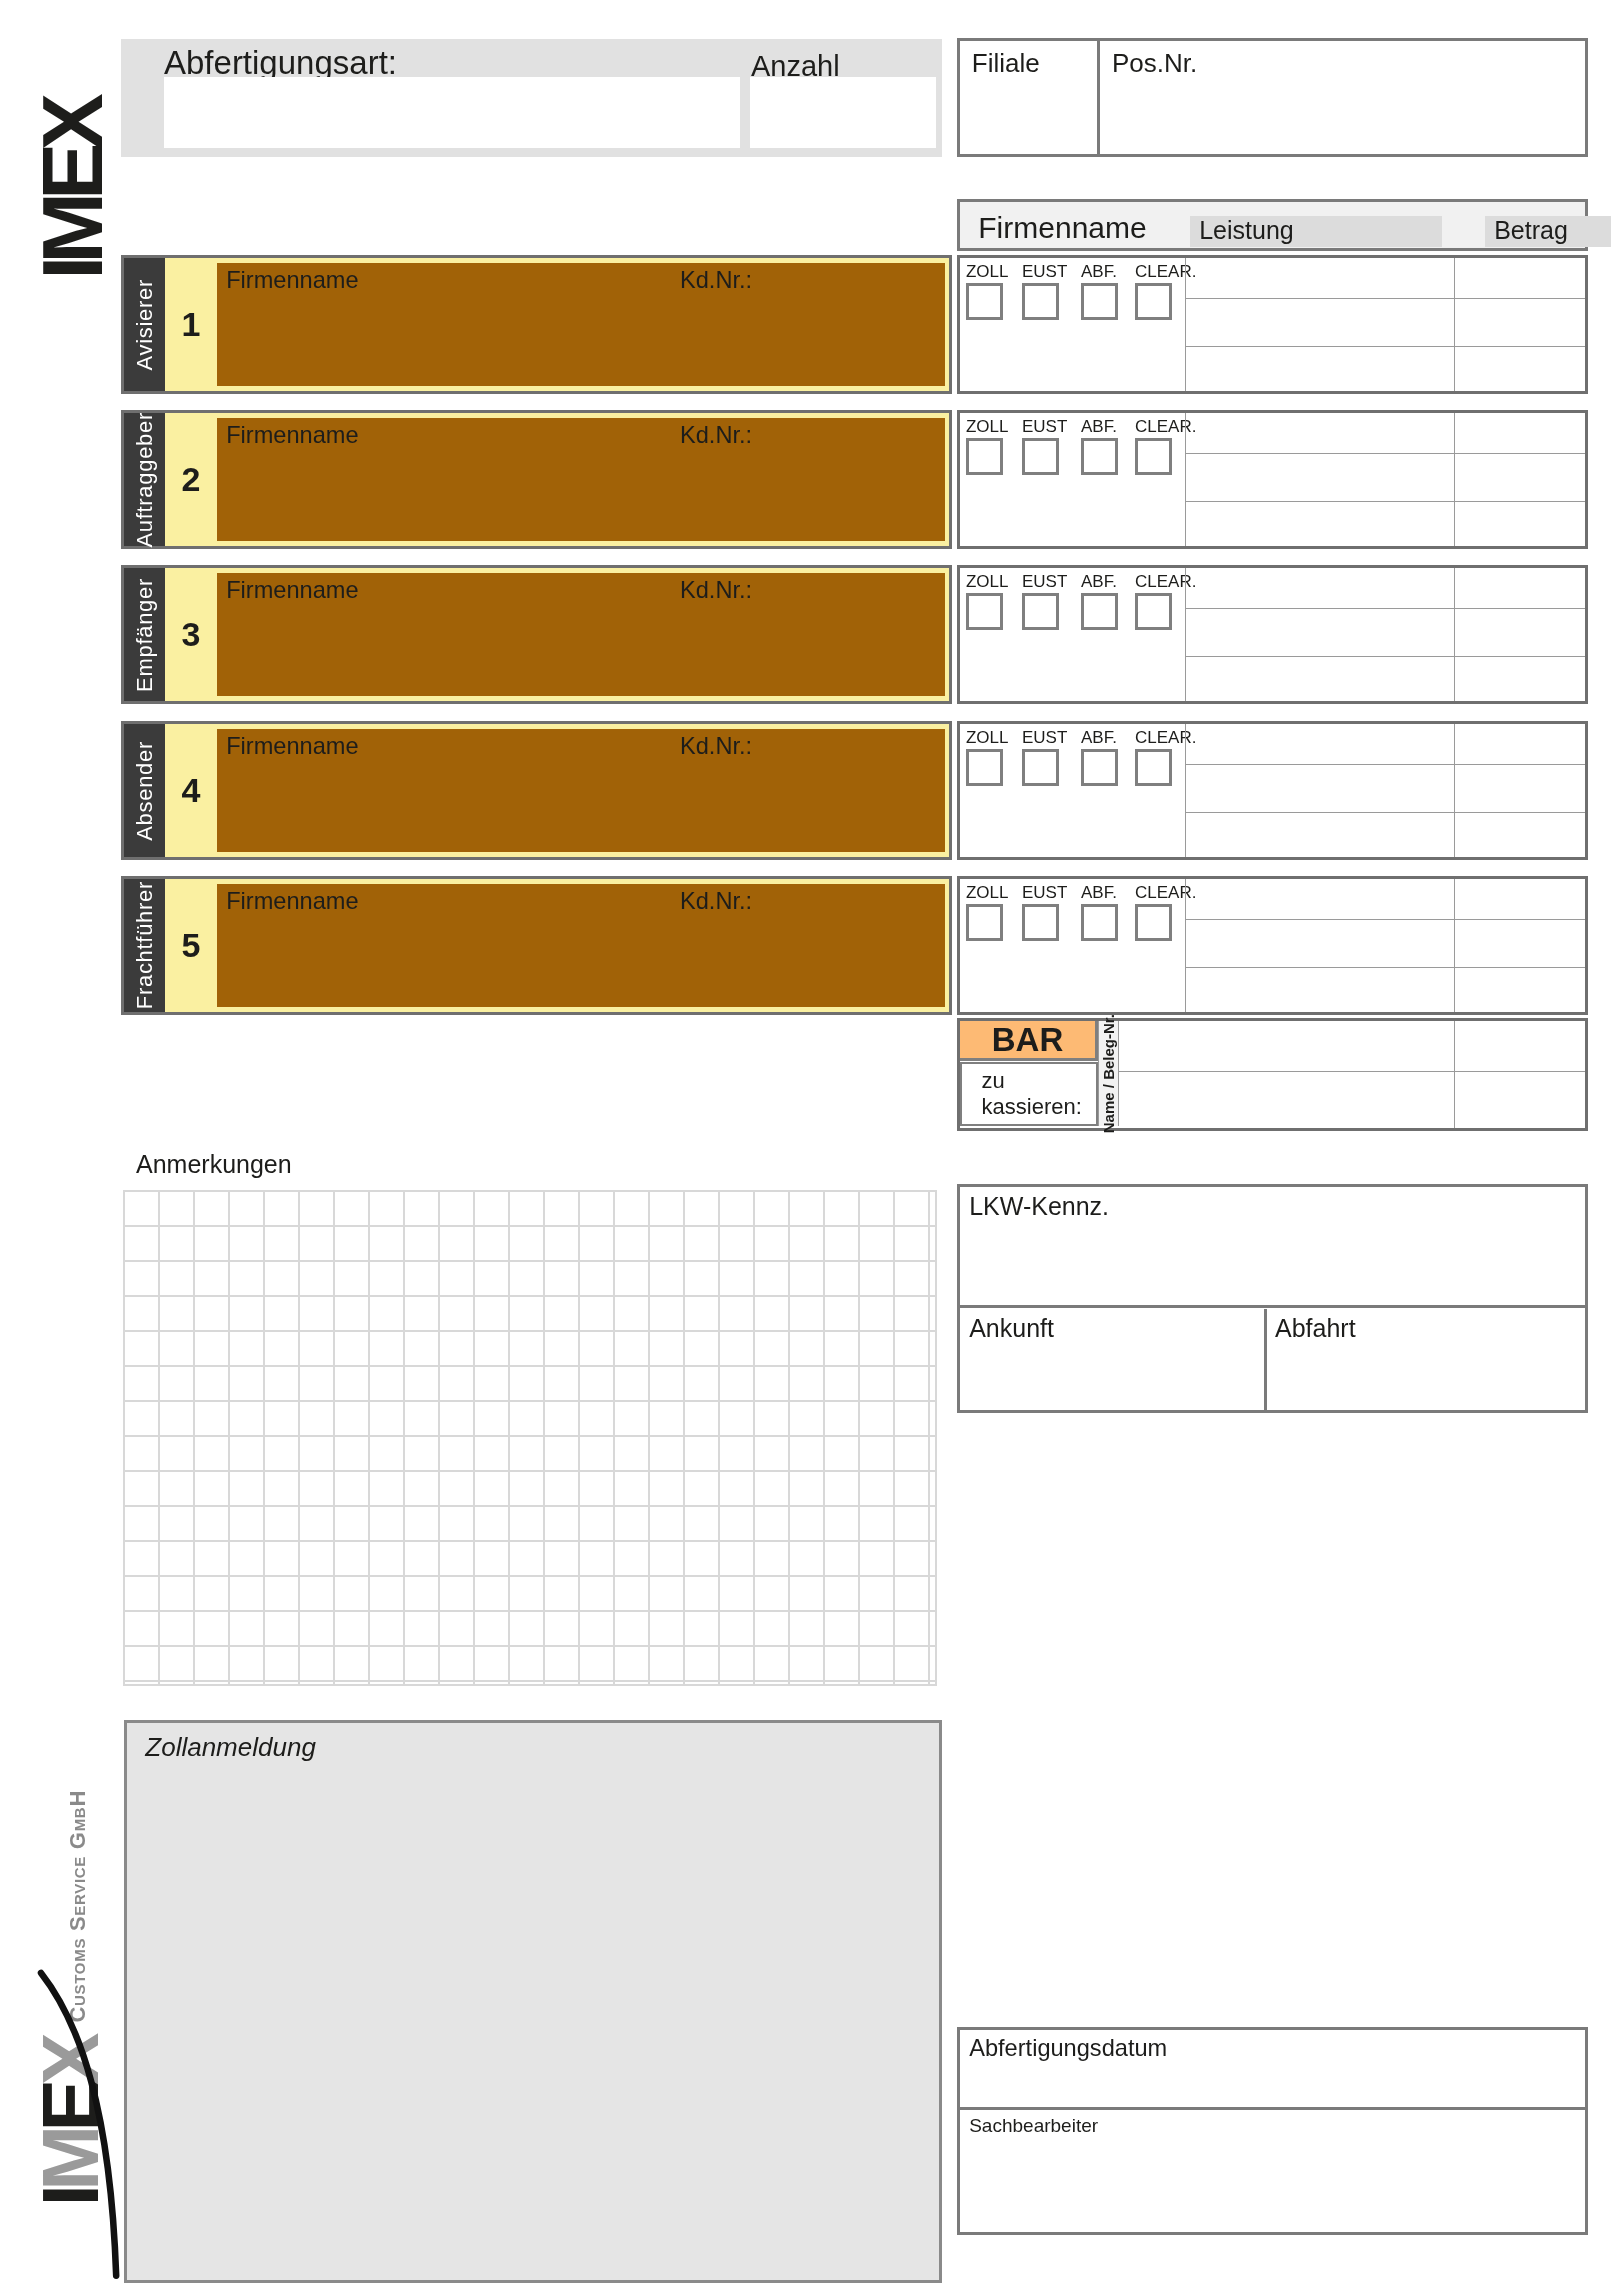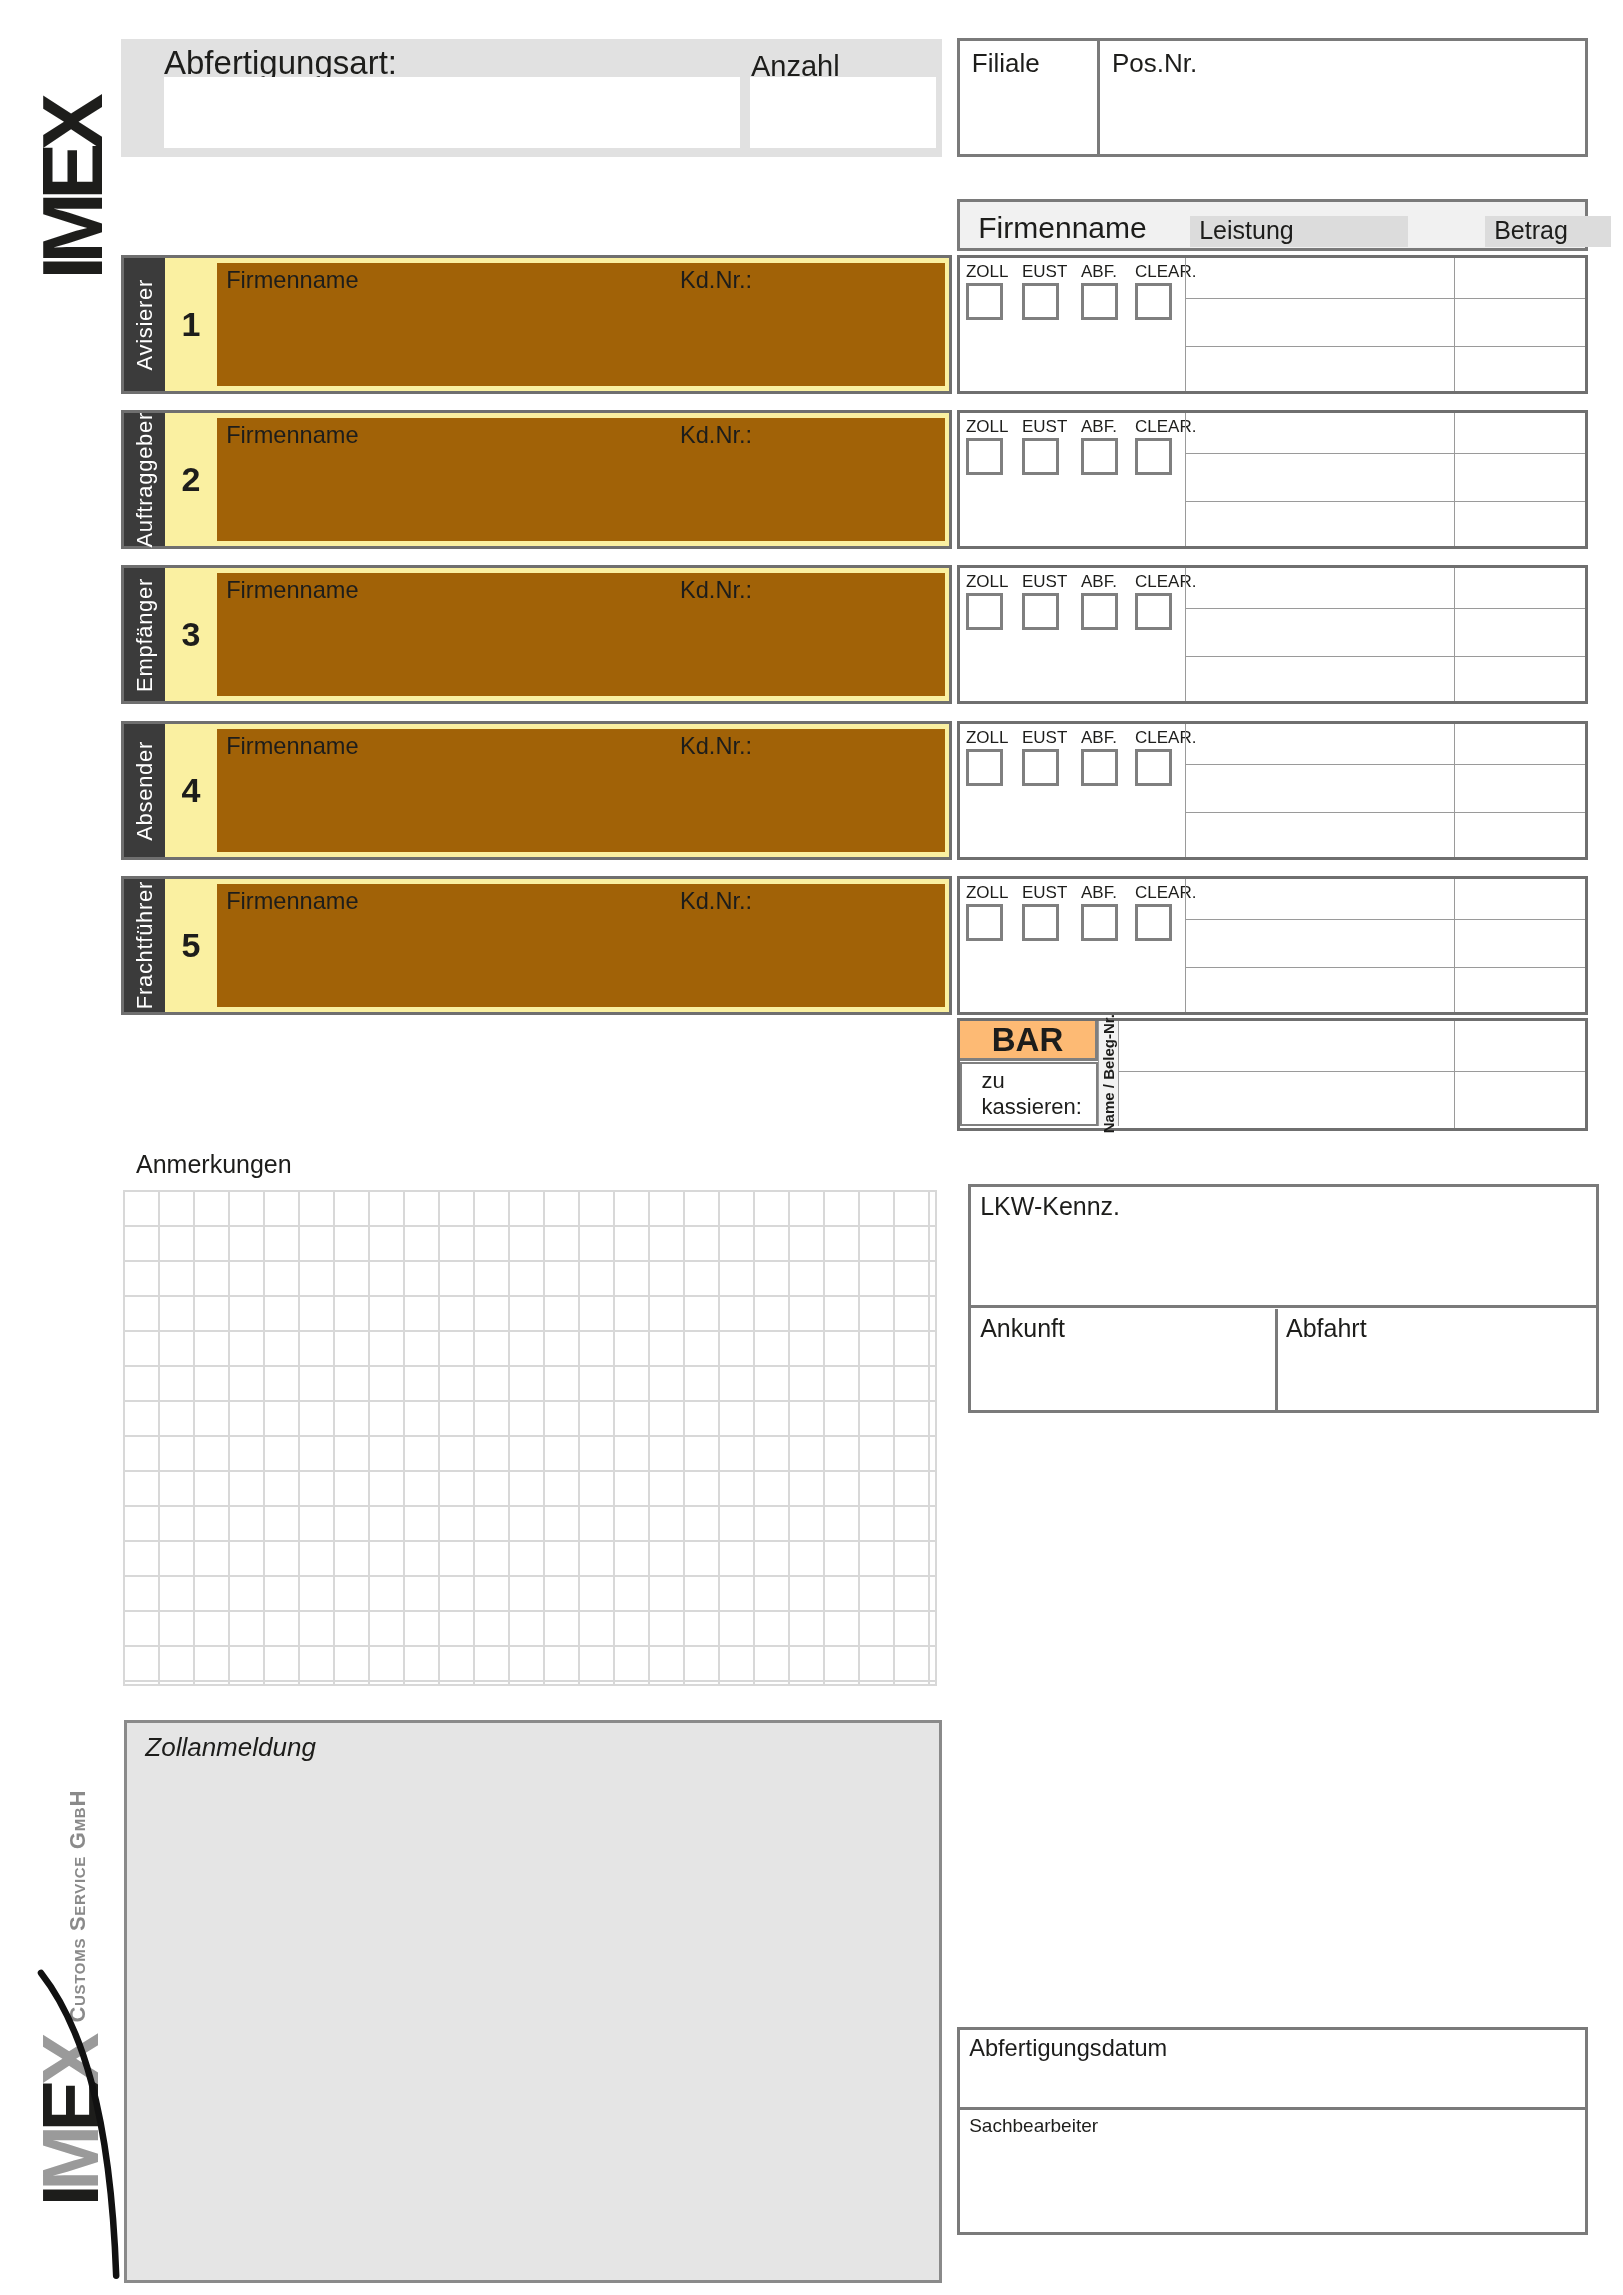--- a/index.html
+++ b/index.html
@@ -24,21 +24,21 @@
   
   .filiale-box{left:957px;top:38px;width:631px;height:119px;border:3.9px solid #7a7a7a;background:#fff;box-sizing:border-box;}
   .filiale-box .divider-v{position:absolute;left:137px;top:0;width:2.6px;height:100%;background:#7a7a7a;}
   .filiale-box .lbl{position:absolute;top:6.5px;font-size:26px;}
 
   
   .abrech-box{left:957px;top:199px;width:631px;height:52px;border:3.3px solid #7a7a7a;background:#f1f1f1;box-sizing:border-box;}
   .abrech-box .title{position:absolute;left:18.3px;top:9.2px;font-size:30px;}
   .col-head{position:absolute;top:14.4px;height:31px;background:#dcdcdc;box-sizing:border-box;}
   .col-head span{position:absolute;left:9.2px;bottom:2.6px;font-size:25px;}
-  .col-head.leistung{left:230px;width:218px;}
+  .col-head.leistung{left:230px;width:252px;}
   .col-head.betrag{left:497px;width:126px;margin-left:28px;}
 
   
   .party-left{position:absolute;left:121px;width:831px;height:139px;border:3.9px solid #6f6f6f;background:#faf0a1;box-sizing:border-box;}
   .role-strip{position:absolute;left:0;top:0;width:41px;height:100%;background:#3b3b3b;display:flex;align-items:center;justify-content:center;}
   .role-strip .vtext{color:#fff;font-size:22px;letter-spacing:0.7px;}
   .party-num{position:absolute;left:41px;top:0;width:52px;height:100%;display:flex;align-items:center;justify-content:center;font-size:34px;font-weight:bold;}
   .party-box{position:absolute;left:93px;top:5.2px;right:3.9px;bottom:5.2px;background:#a16207;}
   .party-box .lbl-firma{position:absolute;left:9.2px;top:3.9px;font-size:23.6px;}
   .party-box .lbl-kdnr{position:absolute;left:463px;top:3.9px;font-size:23.6px;}
@@ -263,21 +263,21 @@
     </div>
     <div class="vline" style="left:494px;"></div>
     <div class="hline" style="left:159px;right:0;top:50px;"></div>
     <div class="fillcell" style="left:160px;width:334px;"></div>
     <div class="fillcell" style="left:495px;right:0;"></div>
   </div>
 
   <span class="abs anm-title">Anmerkungen</span>
   <div class="abs anm-grid"></div>
 
-  <div class="info-box" style="top:1184px;height:229px;margin-left:11px;">
+  <div class="info-box" style="top:1184px;height:229px;">
     <span class="lbl" style="left:9.2px;top:5.2px;">LKW-Kennz.</span>
     <div class="divider-h" style="top:118px;"></div>
     <div class="divider-vv" style="left:304px;top:122px;bottom:0;"></div>
     <span class="lbl" style="left:9.2px;top:127px;">Ankunft</span>
     <span class="lbl" style="left:315px;top:127px;">Abfahrt</span>
     <div class="fillcell" style="left:0;right:0;height:118px;"></div>
     <div class="fillcell" style="left:0;width:304px;top:122px;height:99px;"></div>
     <div class="fillcell" style="left:308px;right:0;top:122px;height:99px;"></div>
   </div>
 

